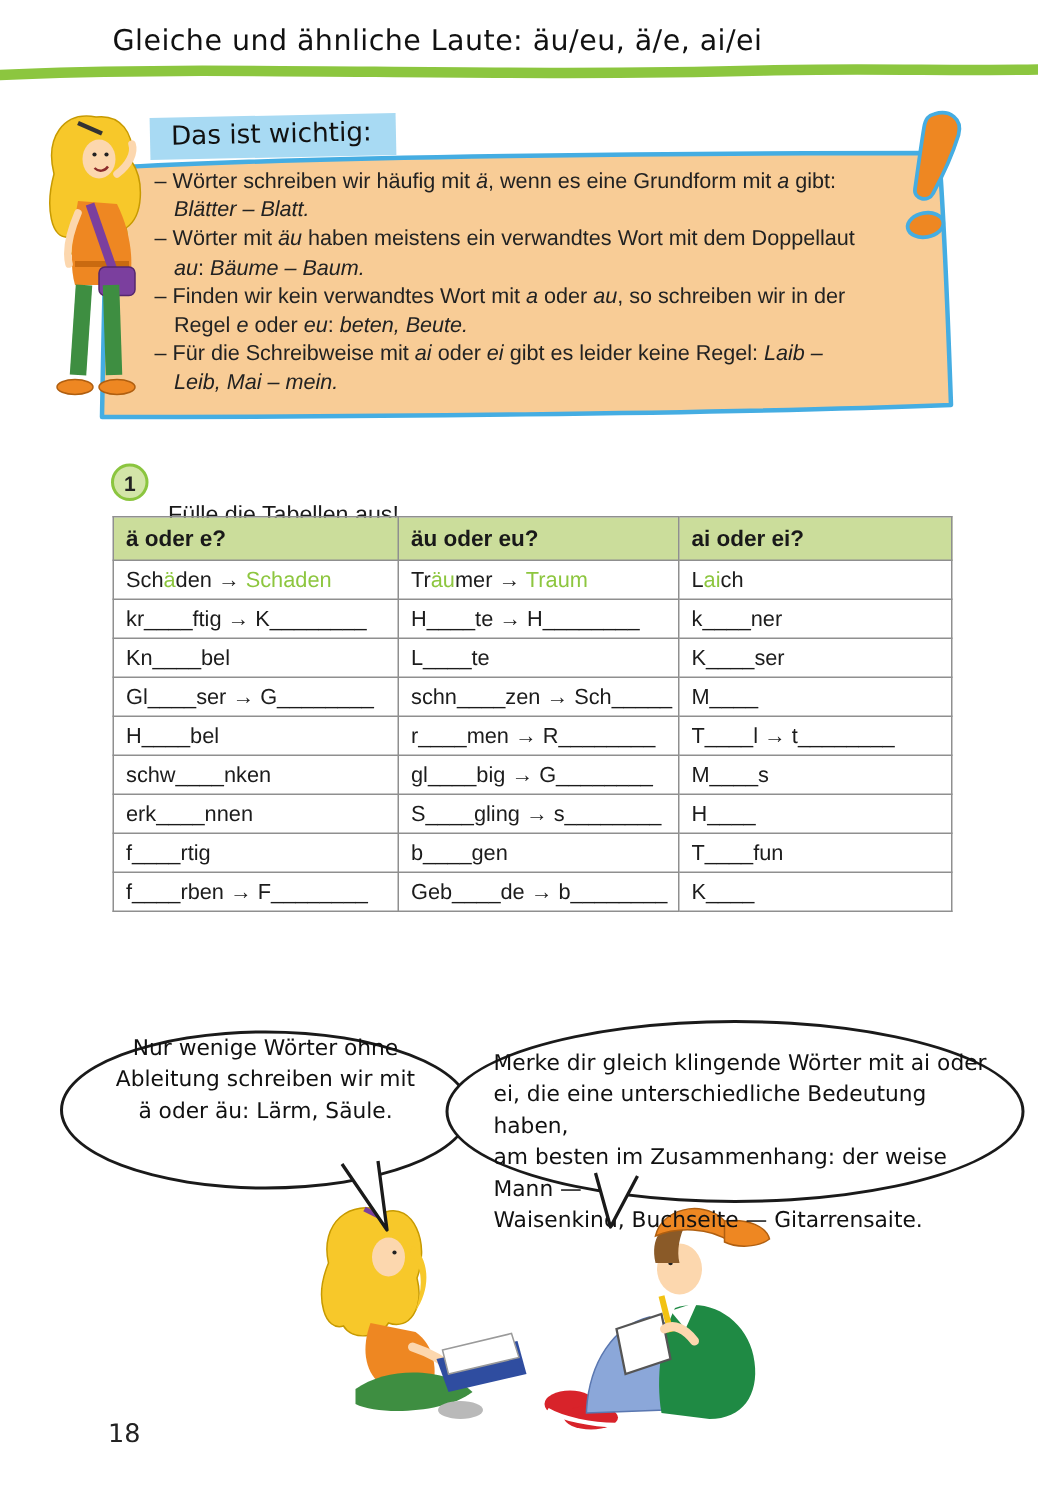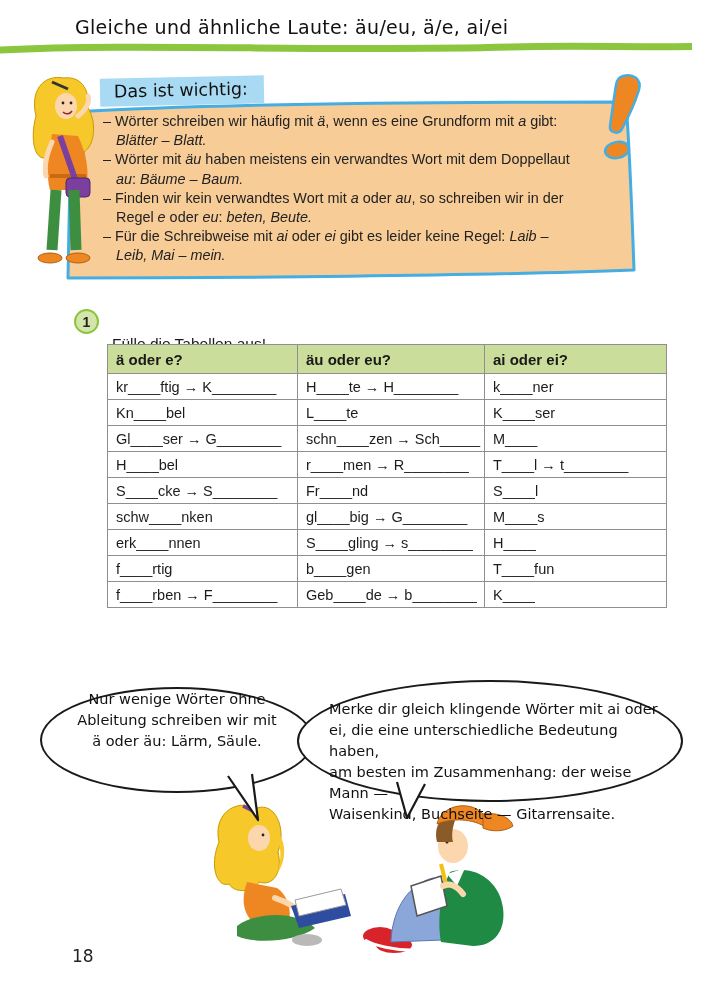--- a/index.html
+++ b/index.html
@@ -19,21 +19,21 @@
   .bullet{padding-left:13px;text-indent:-13px;}
   .it{font-style:italic;}
   .grn{color:#8dc63f;}
 
   .task-circle{left:74px;top:309px;width:25px;height:25px;border-radius:50%;
     background:#d3e5a8;border:2.5px solid #8bc53f;display:flex;align-items:center;
     justify-content:center;font-size:14px;font-weight:bold;color:#222;box-sizing:border-box;}
   .task-text{left:112px;top:312px;font-size:15.5px;color:#1a1a1a;margin-top:23px;}
 
   table.laute{position:absolute;left:75px;top:344px;width:559px;border-collapse:collapse;
-    table-layout:fixed;margin-left:32px;}
+    table-layout:fixed;}
   table.laute th{background:#cbdd9b;border:1.5px solid #8f8f8f;font-size:15px;
     font-weight:bold;text-align:left;padding:3px 8px;height:22px;color:#191919;}
   table.laute td{border:1.5px solid #8f8f8f;font-size:14.5px;padding:2px 8px;height:21px;
     color:#1c1c1c;white-space:nowrap;overflow:hidden;}
 
   .bubble{background:#fff;border:2px solid #1a1a1a;border-radius:50%;z-index:2;
     font-family:"DejaVu Sans",sans-serif;font-size:14.5px;line-height:21px;color:#111;
     box-sizing:border-box;}
   .bubble-left{left:40px;top:687px;width:274px;height:106px;text-align:center;
     }
@@ -107,43 +107,43 @@
       </colgroup>
     <thead>
         <tr>
           <th>ä oder e?</th>
           <th>äu oder eu?</th>
           <th>ai oder ei?</th>
         </tr>
       </thead>
     <tbody>
         <tr>
+          <td><span>Sch</span><span class="grn">ä</span><span>den → </span><span class="grn">Schaden</span></td>
+          <td><span>Tr</span><span class="grn">äu</span><span>mer → </span><span class="grn">Traum</span></td>
+          <td><span>L</span><span class="grn">ai</span><span>ch</span></td>
+        </tr>
+        <tr>
           <td><span>kr____ftig → K________</span></td>
           <td><span>H____te → H________</span></td>
           <td><span>k____ner</span></td>
         </tr>
         <tr>
           <td><span>Kn____bel</span></td>
           <td><span>L____te</span></td>
           <td><span>K____ser</span></td>
         </tr>
         <tr>
           <td><span>Gl____ser → G________</span></td>
           <td><span>schn____zen → Sch_____</span></td>
           <td><span>M____</span></td>
         </tr>
         <tr>
           <td><span>H____bel</span></td>
           <td><span>r____men → R________</span></td>
           <td><span>T____l → t________</span></td>
-        </tr>
-        <tr>
-          <td><span>S____cke → S________</span></td>
-          <td><span>Fr____nd</span></td>
-          <td><span>S____l</span></td>
         </tr>
         <tr>
           <td><span>schw____nken</span></td>
           <td><span>gl____big → G________</span></td>
           <td><span>M____s</span></td>
         </tr>
         <tr>
           <td><span>erk____nnen</span></td>
           <td><span>S____gling → s________</span></td>
           <td><span>H____</span></td>

